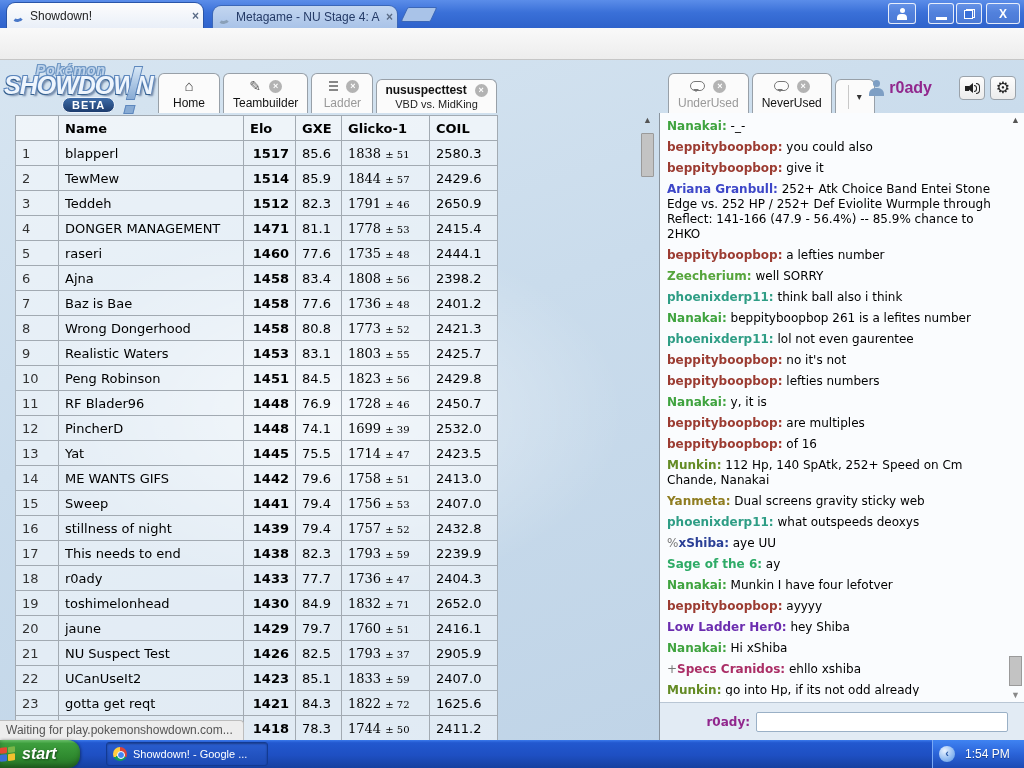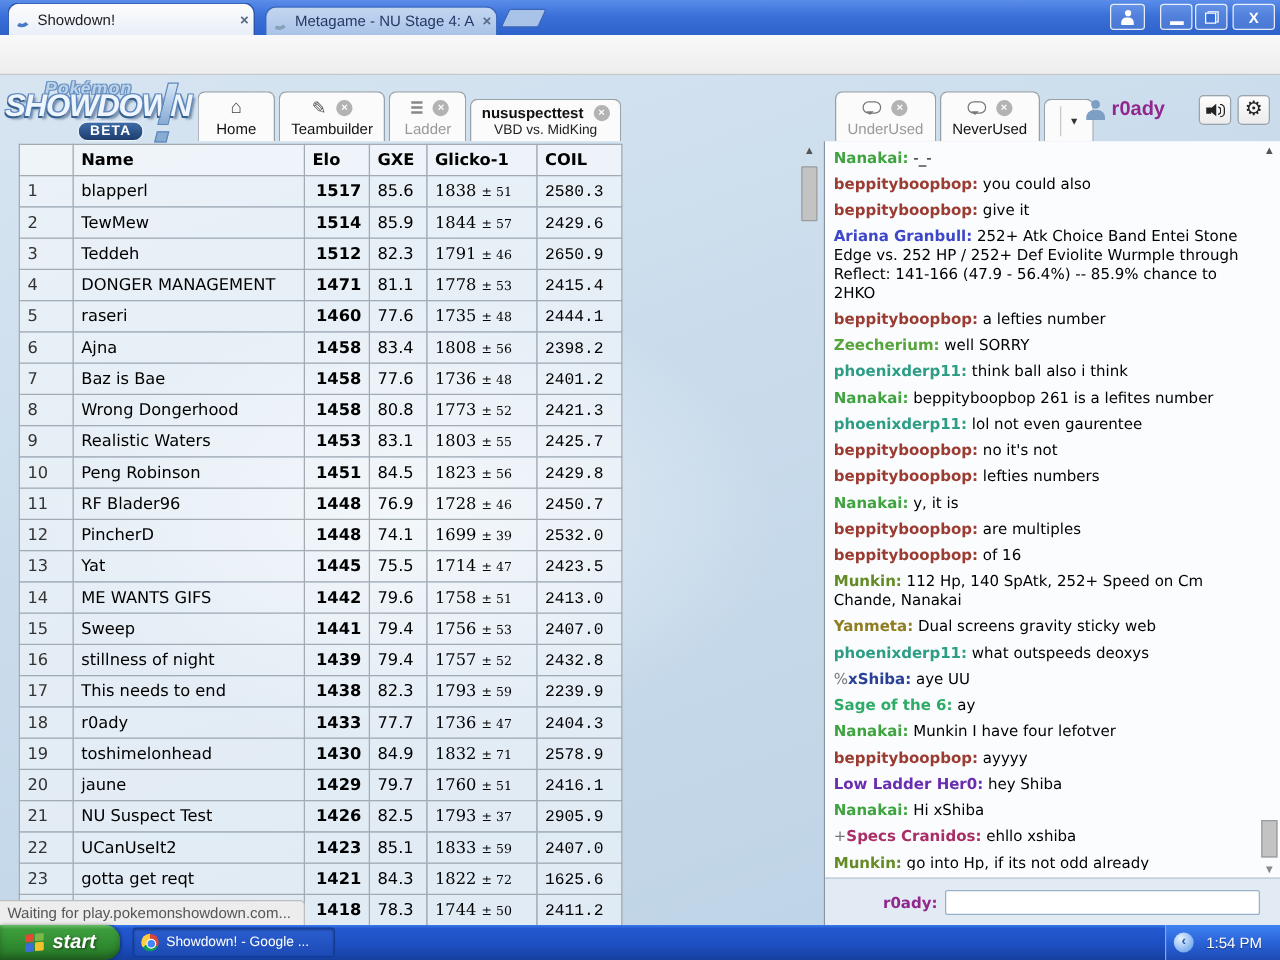--- a/index.html
+++ b/index.html
@@ -117,21 +117,21 @@
   #ladder-panel { position:absolute; left:0; top:0; width:659px; height:627px; overflow:hidden;
     background:radial-gradient(ellipse 420px 260px at 330px 300px, rgba(255,255,255,.55), rgba(255,255,255,0) 70%); }
   table#ladder { border-collapse:collapse; margin:2px 0 0 15px; font-family:"DejaVu Sans", sans-serif; font-size:13px; table-layout:fixed; }
   #ladder th, #ladder td { border:1px solid #a2aab2; padding:3px 6px; background:rgba(255,255,255,.5); height:25px; overflow:hidden; white-space:nowrap; }
   #ladder th { text-align:left; font-size:13px; background:rgba(255,255,255,.62); }
   .col-rank { width:43px; } .col-name { width:185px; } .col-elo { width:52px; } .col-gxe { width:46px; } .col-glicko { width:88px; } .col-coil { width:68px; }
   td.rank { color:#333; }
   td.elo { font-weight:bold; text-align:right; }
   td.glicko { font-family:"DejaVu Serif", serif; }
   td.glicko .dev { font-size:10px; }
-  td.coil { text-align:left;font-family:Liberation Mono, monospace; }
+  td.coil { text-align:left; }
 
   
   #ladder-scroll { position:absolute; left:641px; top:2px; width:13px; height:623px; }
   #ladder-scroll .arr { font-size:9px; color:#555; text-align:center; display:block; }
   #ladder-scroll .thumb { position:absolute; left:0; top:18px; width:13px; height:44px; background:#c3c3c3; border:1px solid #9a9a9a; border-radius:1px; }
 
   
   #chat-panel { position:absolute; left:659px; top:0; width:365px; height:627px; background:#fafcfe; border-left:1px solid #8a949e; }
   #chat-log { position:absolute; left:5px; top:2px; right:18px; bottom:44px; overflow:hidden;
     font-family:"DejaVu Sans", sans-serif; font-size:12px; color:#000; }
@@ -147,22 +147,22 @@
   #chat-input-label { width:90px; text-align:right; font-family:"DejaVu Sans", sans-serif; font-size:12px; font-weight:bold; color:#91278d; }
   #chat-input { margin-left:6px; width:252px; height:20px; border:1px solid #9ab0c6; border-radius:2px; background:#fff; font-size:12px; padding:0 4px; }
 
   
   #status-bubble { position:absolute; left:0; bottom:0; background:#ededed; border:1px solid #bdbdbd; border-left:none; border-bottom:none;
     border-radius:0 4px 0 0; font-size:12px; color:#555; padding:2px 10px 3px 6px; white-space:nowrap; }
 
   
   #taskbar { position:absolute; left:0; top:740px; width:1024px; height:28px;
     background:linear-gradient(#3a79ec 0%,#2258cf 10%,#1e4fc2 55%,#16409f 100%); }
-  #start-btn { position:absolute; left:0; top:0; height:28px; width:96px; border-radius:0 12px 12px 0;
-    background:linear-gradient(#6cc26c 0%,#3d9e3d 12%,#2f8a2f 60%,#267326 100%); display:flex; align-items:center; padding-left:20px;
+  #start-btn { position:absolute; left:0; top:0; height:28px; width:80px; border-radius:0 12px 12px 0;
+    background:linear-gradient(#6cc26c 0%,#3d9e3d 12%,#2f8a2f 60%,#267326 100%); display:flex; align-items:center; padding-left:0;
     box-shadow:inset 0 -3px 5px rgba(0,0,0,.25), 1px 0 3px rgba(0,0,0,.4); }
   #start-btn .label { color:#fff; font-weight:bold; font-style:italic; font-size:16px; margin-left:6px; text-shadow:1px 1px 2px rgba(0,0,0,.5); }
   .winflag { width:16px; height:15px; display:grid; grid-template-columns:7px 7px; grid-template-rows:6px 7px; gap:1px; transform:skewY(-6deg); }
   .winflag i { border-radius:1px; }
   .winflag .r { background:#e24a33; } .winflag .g { background:#7ab648; } .winflag .b { background:#3a6fd8; } .winflag .y { background:#f2c12e; }
   #task-btn { position:absolute; left:106px; top:2px; width:162px; height:24px; background:linear-gradient(#2a5ed0,#1c4ab4);
     border:1px solid #123a92; border-radius:3px; display:flex; align-items:center; padding:0 6px; box-shadow:inset 0 1px 2px rgba(0,0,0,.35); }
   #task-btn .label { color:#fff; font-size:11px; margin-left:6px; white-space:nowrap; overflow:hidden; }
   .chrome-ic { width:14px; height:14px; border-radius:50%; flex:0 0 14px;
     background:conic-gradient(#db4437 0 33%, #0f9d58 33% 66%, #ffcd40 66% 100%); position:relative; }
@@ -469,21 +469,21 @@
                 <td class="gxe">77.7</td>
                 <td class="glicko">1736 <span class="dev">± 47</span></td>
                 <td class="coil">2404.3</td>
               </tr>
               <tr>
                 <td class="rank">19</td>
                 <td class="name">toshimelonhead</td>
                 <td class="elo">1430</td>
                 <td class="gxe">84.9</td>
                 <td class="glicko">1832 <span class="dev">± 71</span></td>
-                <td class="coil">2578.9</td>
+                <td class="coil">2652.0</td>
               </tr>
               <tr>
                 <td class="rank">20</td>
                 <td class="name">jaune</td>
                 <td class="elo">1429</td>
                 <td class="gxe">79.7</td>
                 <td class="glicko">1760 <span class="dev">± 51</span></td>
                 <td class="coil">2416.1</td>
               </tr>
               <tr>

